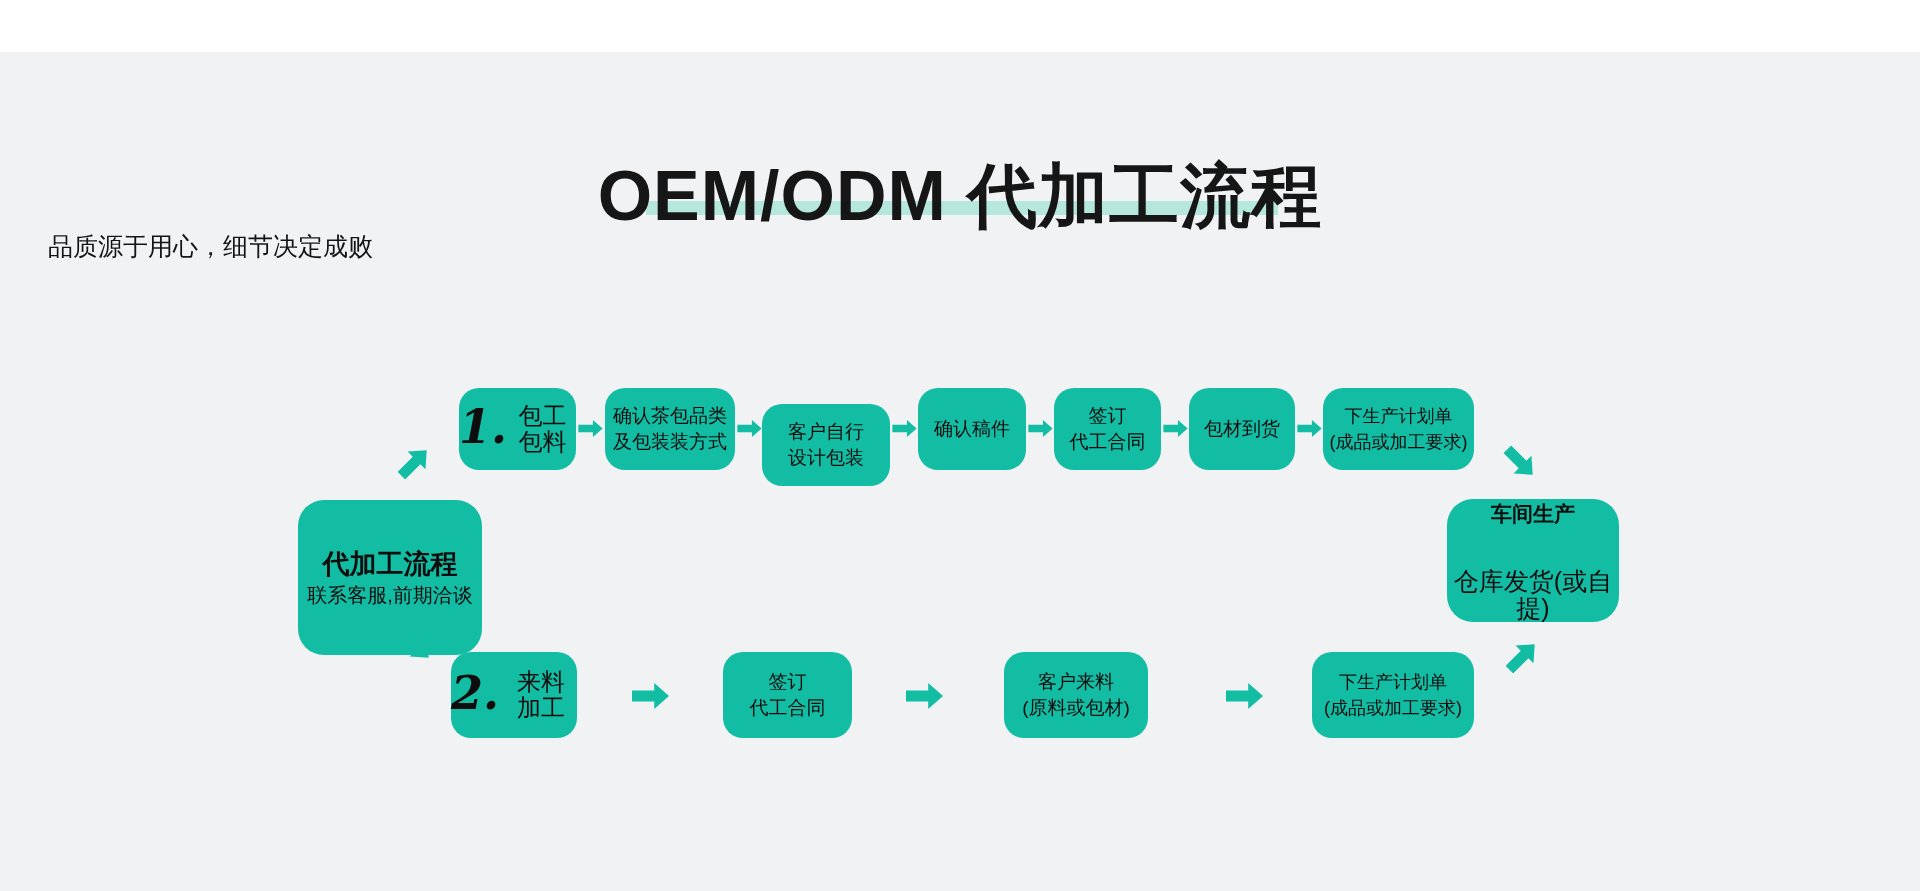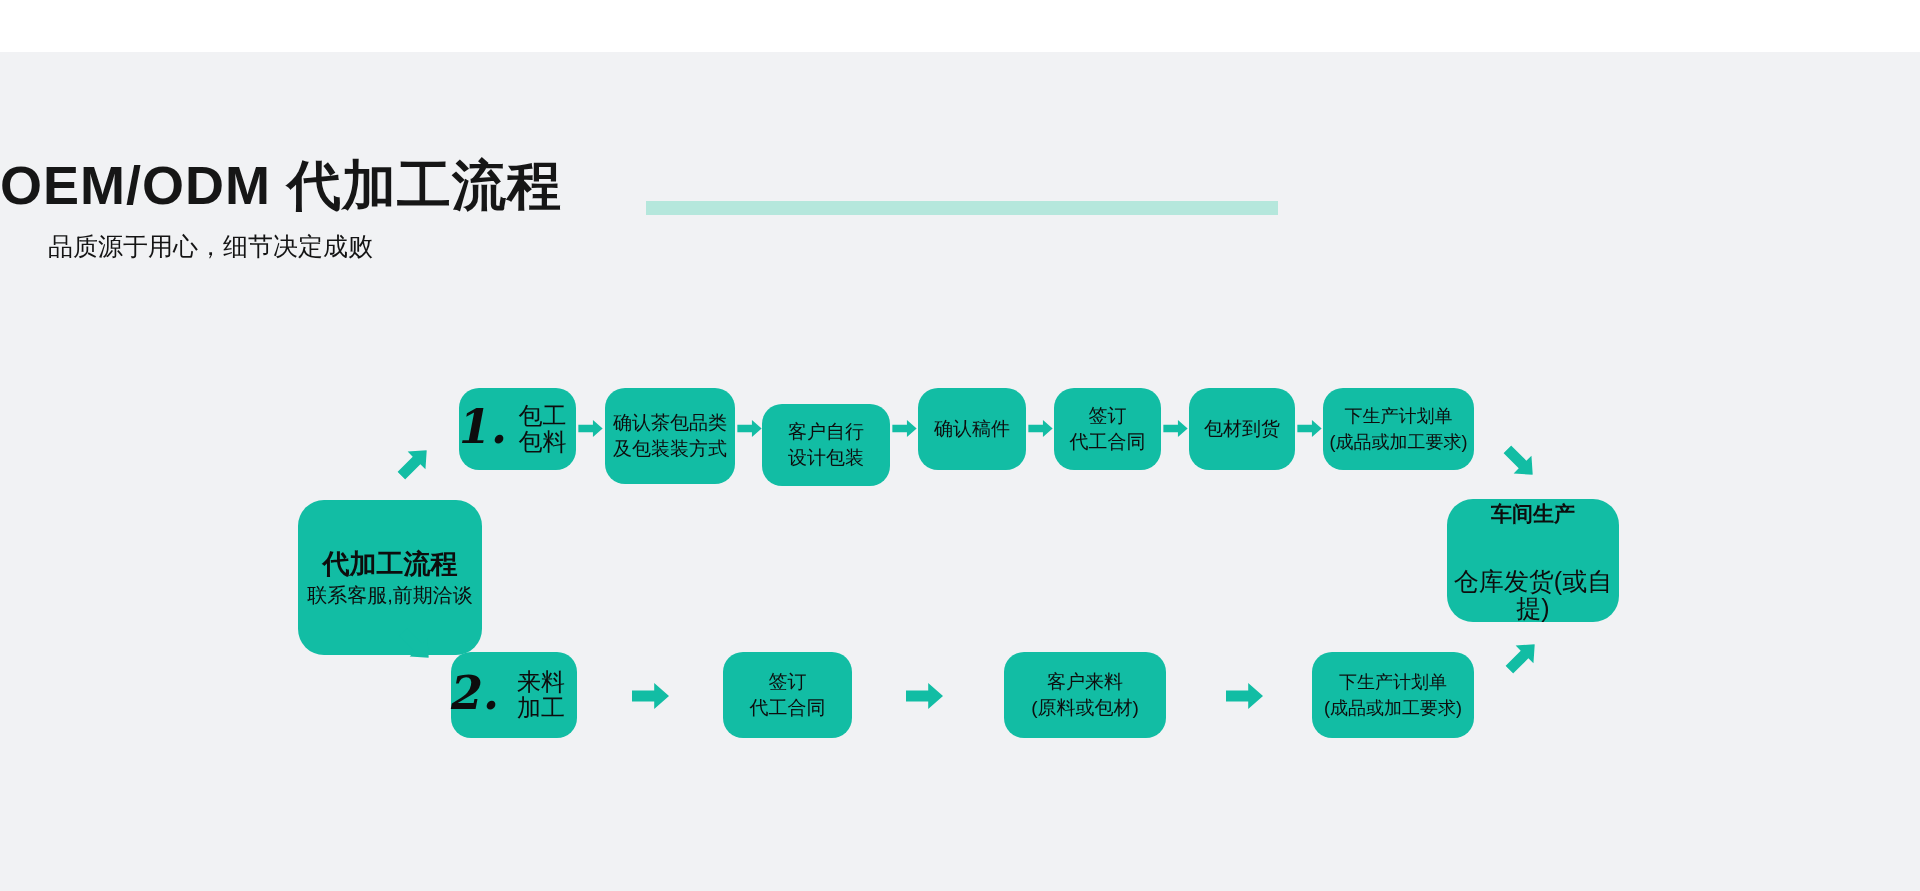--- a/index.html
+++ b/index.html
@@ -13,22 +13,22 @@
   *{margin:0;padding:0;box-sizing:border-box;}
   html,body{background:#e9eaec;}
   #app{
     position:relative;width:1920px;height:891px;background:var(--bg);
     overflow:hidden;font-family:"Liberation Sans","DejaVu Sans",sans-serif;color:var(--ink);
   }
   .topbar{position:absolute;left:0;top:0;width:1920px;height:52px;background:var(--topbar);}
   
   .hl-bar{position:absolute;left:646px;top:201px;width:632px;height:14px;background:var(--bar);z-index:1;}
   .title{
-    position:absolute;left:0;top:150px;width:1920px;z-index:2;
-    font-size:54px;font-weight:700;letter-spacing:1px;color:#161616;
+    position:absolute;left:0;top:150px;width:1920px;text-align:center;z-index:2;
+    font-size:70px;font-weight:700;letter-spacing:1px;color:#161616;
   }
   .subtitle{
     position:absolute;left:0;top:230px;width:1920px;
     font-size:25px;font-weight:500;color:#141414;margin-left:48px;
   }
   
   .node{
     position:absolute;background:var(--node);border-radius:20px;
     display:flex;flex-direction:column;align-items:center;justify-content:center;
     text-align:center;font-size:19px;line-height:26px;font-weight:500;color:#0d0d0d;
@@ -82,21 +82,21 @@
     <span class="num">1.</span>
     <span class="num-label">包工包料</span>
   </div>
 
   <div class="arrow" style="left:578px;top:420px;width:25px;height:17px;">
     <svg viewBox="0 0 40 28">
         <path fill="currentColor" d="M0 8 H24 V0 L40 14 L24 28 V20 H0 Z"></path>
       </svg>
   </div>
 
-  <div class="node" style="left:605px;top:388px;width:130px;height:96px;">
+  <div class="node" style="left:605px;top:388px;width:130px;height:82px;">
     <span class="ln">确认茶包品类</span>
     <span class="ln">及包装装方式</span>
   </div>
 
   <div class="arrow" style="left:737px;top:420px;width:25px;height:17px;">
     <svg viewBox="0 0 40 28">
         <path fill="currentColor" d="M0 8 H24 V0 L40 14 L24 28 V20 H0 Z"></path>
       </svg>
   </div>
 
@@ -168,21 +168,21 @@
     <span class="ln">签订</span>
     <span class="ln">代工合同</span>
   </div>
 
   <div class="arrow" style="left:906px;top:683px;width:37px;height:26px;">
     <svg viewBox="0 0 40 28">
         <path fill="currentColor" d="M0 8 H24 V0 L40 14 L24 28 V20 H0 Z"></path>
       </svg>
   </div>
 
-  <div class="node" style="left:1004px;top:652px;width:162px;height:86px;">
+  <div class="node" style="left:1004px;top:652px;width:144px;height:86px;">
     <span class="ln">客户来料</span>
     <span class="ln">(原料或包材)</span>
   </div>
 
   <div class="arrow" style="left:1226px;top:683px;width:37px;height:26px;">
     <svg viewBox="0 0 40 28">
         <path fill="currentColor" d="M0 8 H24 V0 L40 14 L24 28 V20 H0 Z"></path>
       </svg>
   </div>
 

